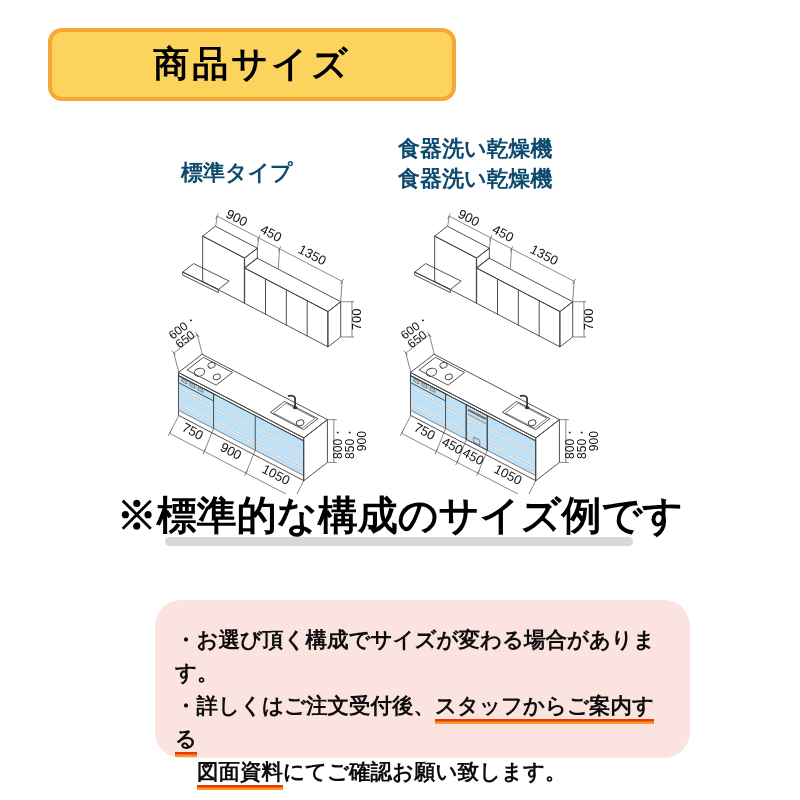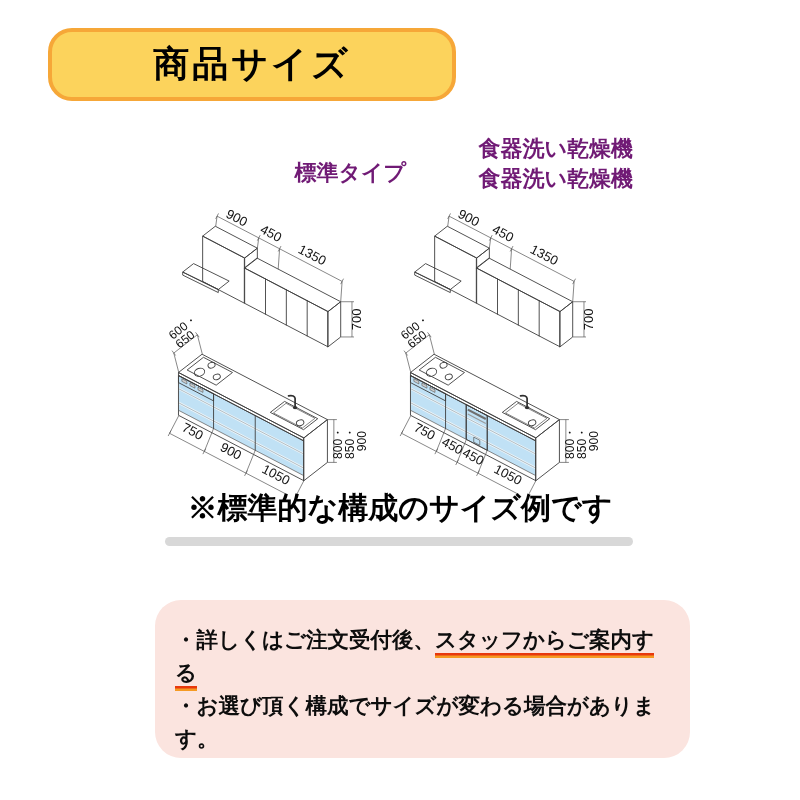--- a/index.html
+++ b/index.html
@@ -2,42 +2,42 @@
 <html><head>
 <meta charset="utf-8">
 <style>
   * { margin:0; padding:0; box-sizing:border-box; }
   html,body { width:800px; height:800px; background:#ffffff;
     font-family:"Liberation Sans", sans-serif; color:#111; overflow:hidden; }
   .abs { position:absolute; }
 
   
   .header-box { left:48px; top:28px; width:408px; height:73px;
-    background:#fcd35c; border:4px solid #f6a738; border-radius:24px;
+    background:#fcd35c; border:4px solid #f6a738; border-radius:14px;
     display:flex; align-items:center; justify-content:center; }
   .header-box .ttl { font-size:36px; font-weight:bold; letter-spacing:3px; color:#000; }
 
   
-  .diag-title { font-size:22px; font-weight:bold; color:#701a75; text-align:right; line-height:30px; }
+  .diag-title { font-size:22px; font-weight:bold; color:#0c4a6e; text-align:left; line-height:30px; }
   .t-left  { left:181px; top:158px; width:225px; }
   .t-right { left:398px; top:134px; width:235px; }
 
   
   .diag { width:228px; height:302px; }
   .d-left  { left:166px; top:192px; }
   .d-right { left:398px; top:192px; }
 
   svg .ln   { stroke:#3f3f3f; stroke-width:0.9; fill:none; stroke-linejoin:round; stroke-linecap:round; }
   svg .thin { stroke:#555;    stroke-width:0.7; fill:none; }
   svg .dim  { font-family:"Liberation Sans",sans-serif; font-size:13px; fill:#111; }
   svg .dimS { font-family:"Liberation Sans",sans-serif; font-size:12px; fill:#111; }
 
   
   .note { left:0; top:488px; width:800px; text-align:center;
-    font-size:30px; font-weight:bold; color:#000; }
+    font-size:40px; font-weight:bold; color:#000; }
   .note-bar { left:165px; top:537px; width:468px; height:9px;
     background:#d8d8d8; border-radius:5px; }
 
   
   .info-box { left:155px; top:600px; width:535px; height:158px;
     background:#fbe4df; border-radius:26px; padding:24px 18px 0 20px;
     font-size:21.5px; font-weight:bold; line-height:33px; color:#0d0d0d; }
   .info-box .indent { padding-left:22px; }
   .ul2 { background-image:linear-gradient(to bottom,#e8380d 45%,#f59a23 55%);
     background-repeat:no-repeat; background-position:0 100%; background-size:100% 5px;
@@ -214,15 +214,16 @@
       <tspan x="0" dy="12">850・</tspan>
       <tspan x="0" dy="12">900</tspan>
     </text>
   </g>
 </svg>
 
 <div class="abs note">※標準的な構成のサイズ例です</div>
 <div class="abs note-bar"></div>
 
 <div class="abs info-box">
+  <div>・お選び頂く構成でサイズが変わる場合があります。</div>
   <div><span>・詳しくはご注文受付後、</span><span class="ul2">スタッフからご案内する</span></div>
-  <div>・お選び頂く構成でサイズが変わる場合があります。</div>
+  <div class="indent"><span class="ul2">図面資料</span><span>にてご確認お願い致します。</span></div>
 </div>
 
 </body></html>

